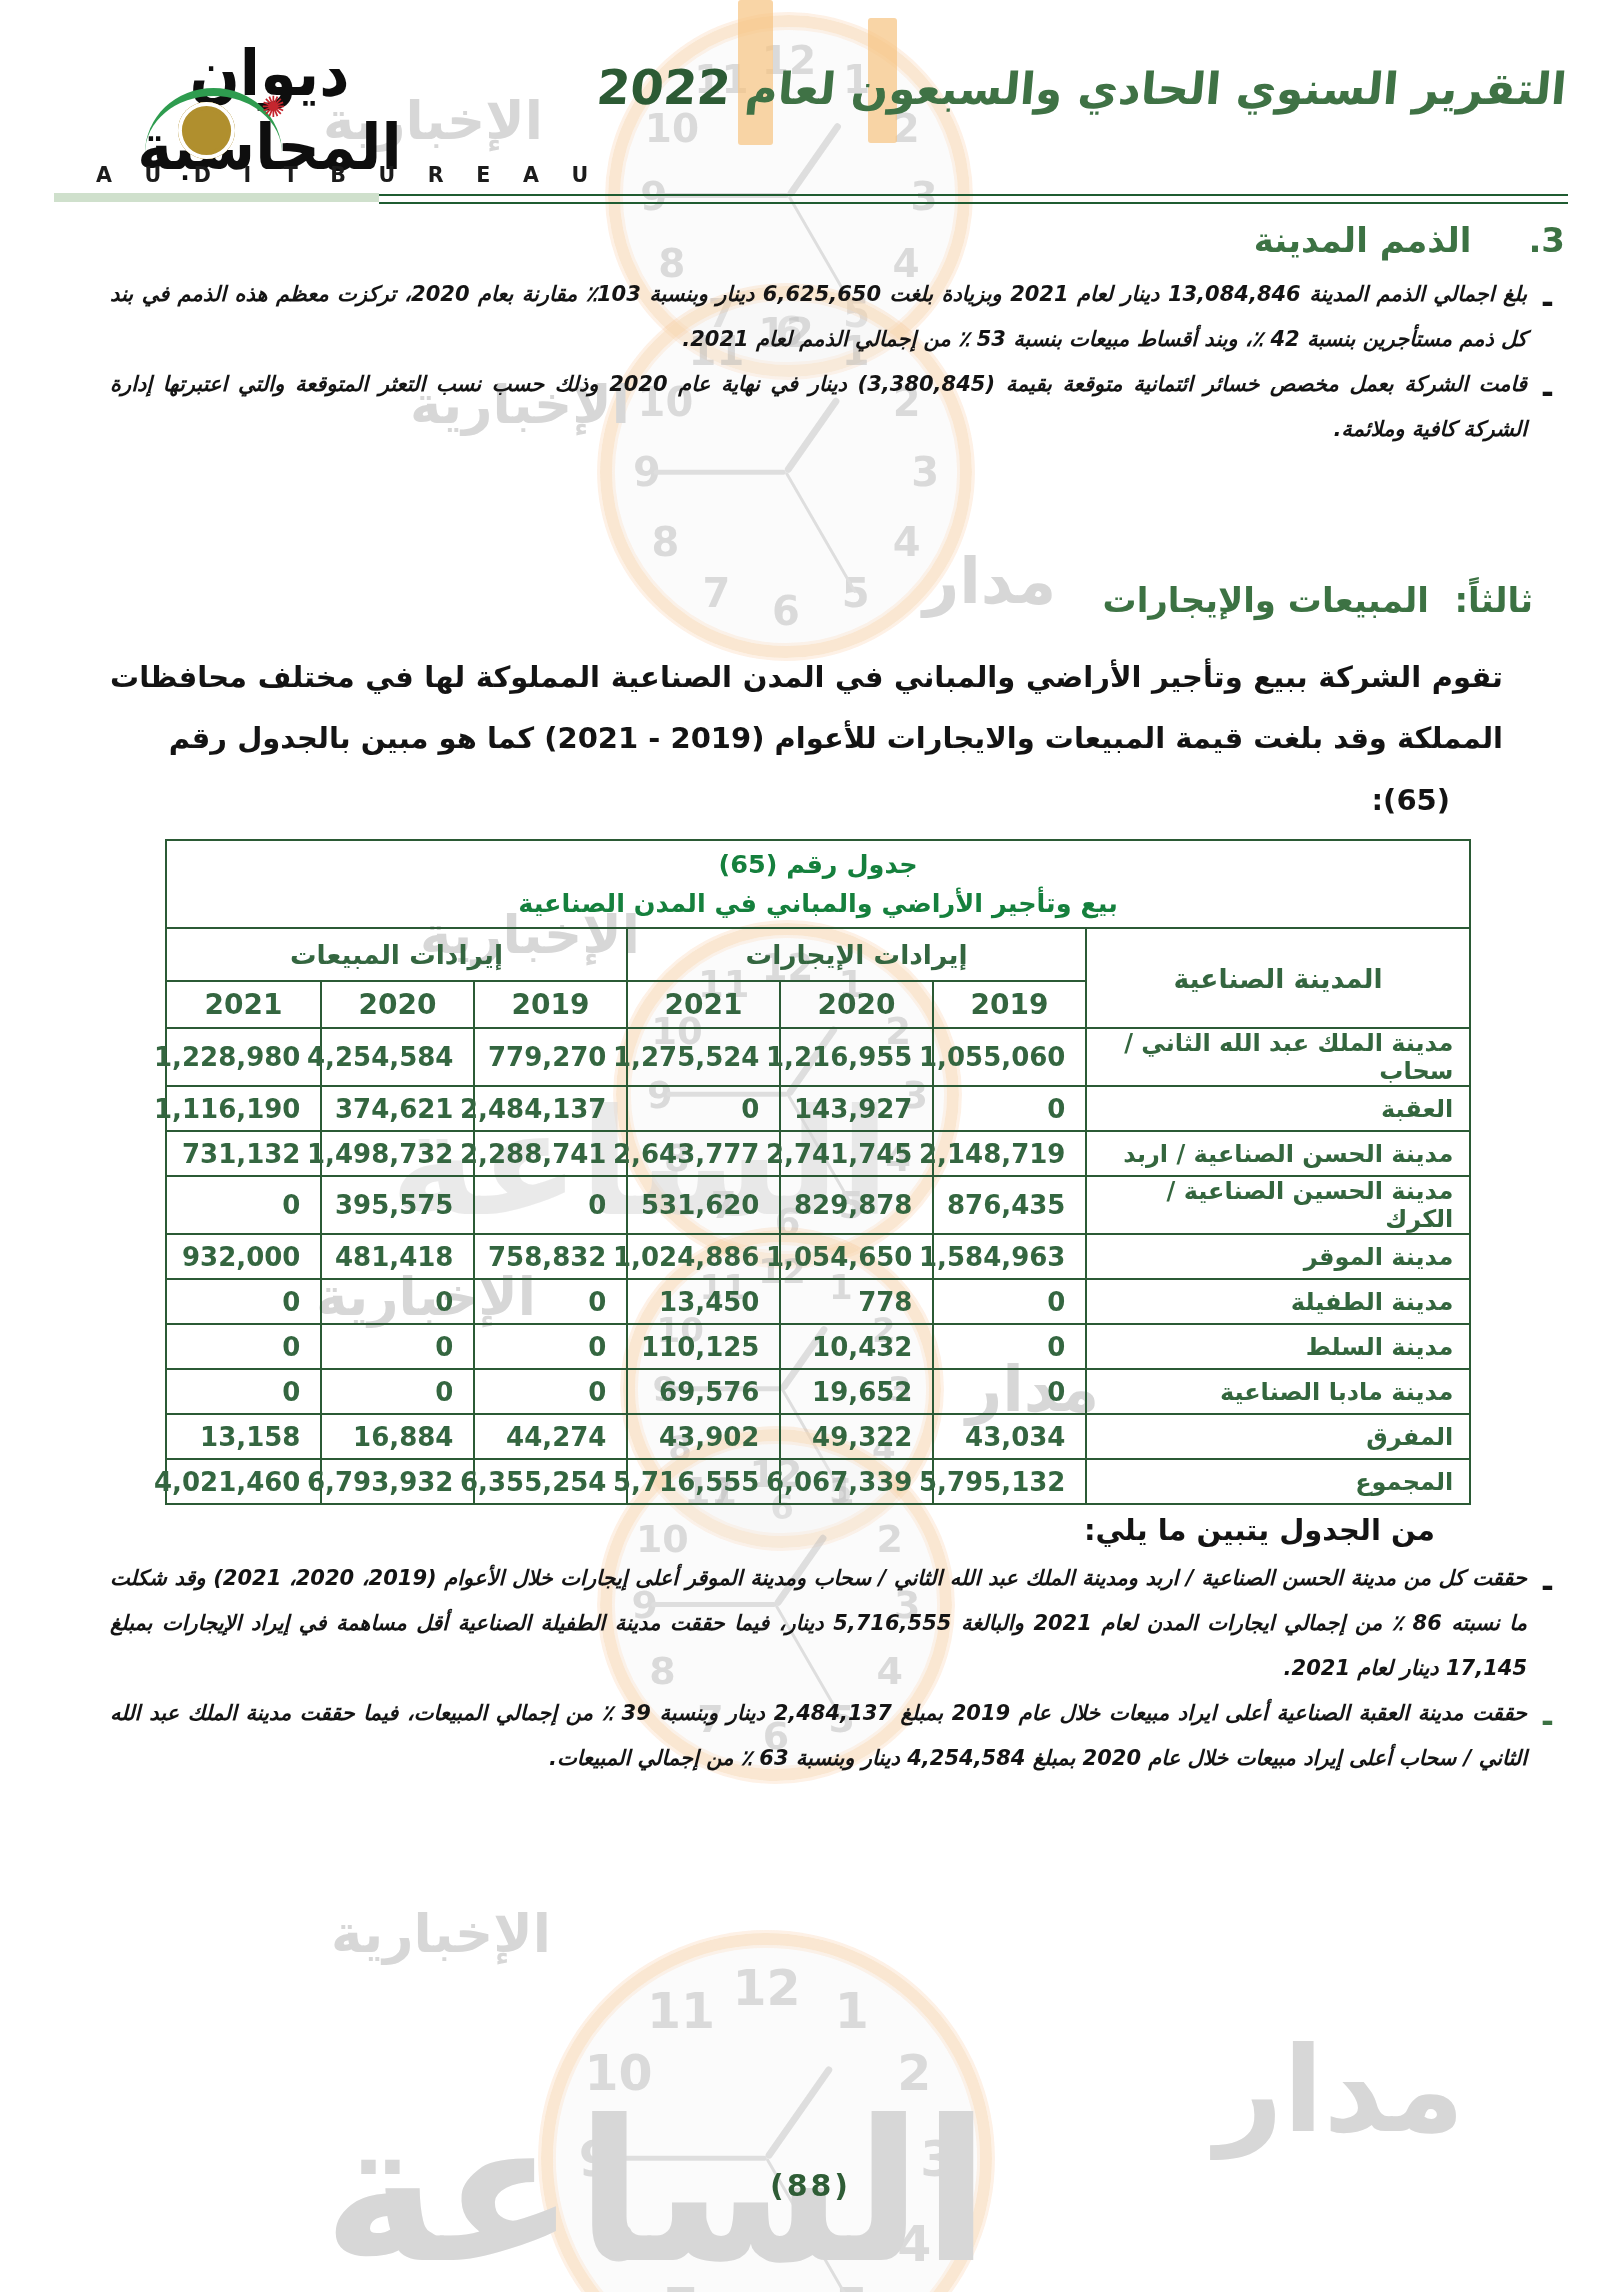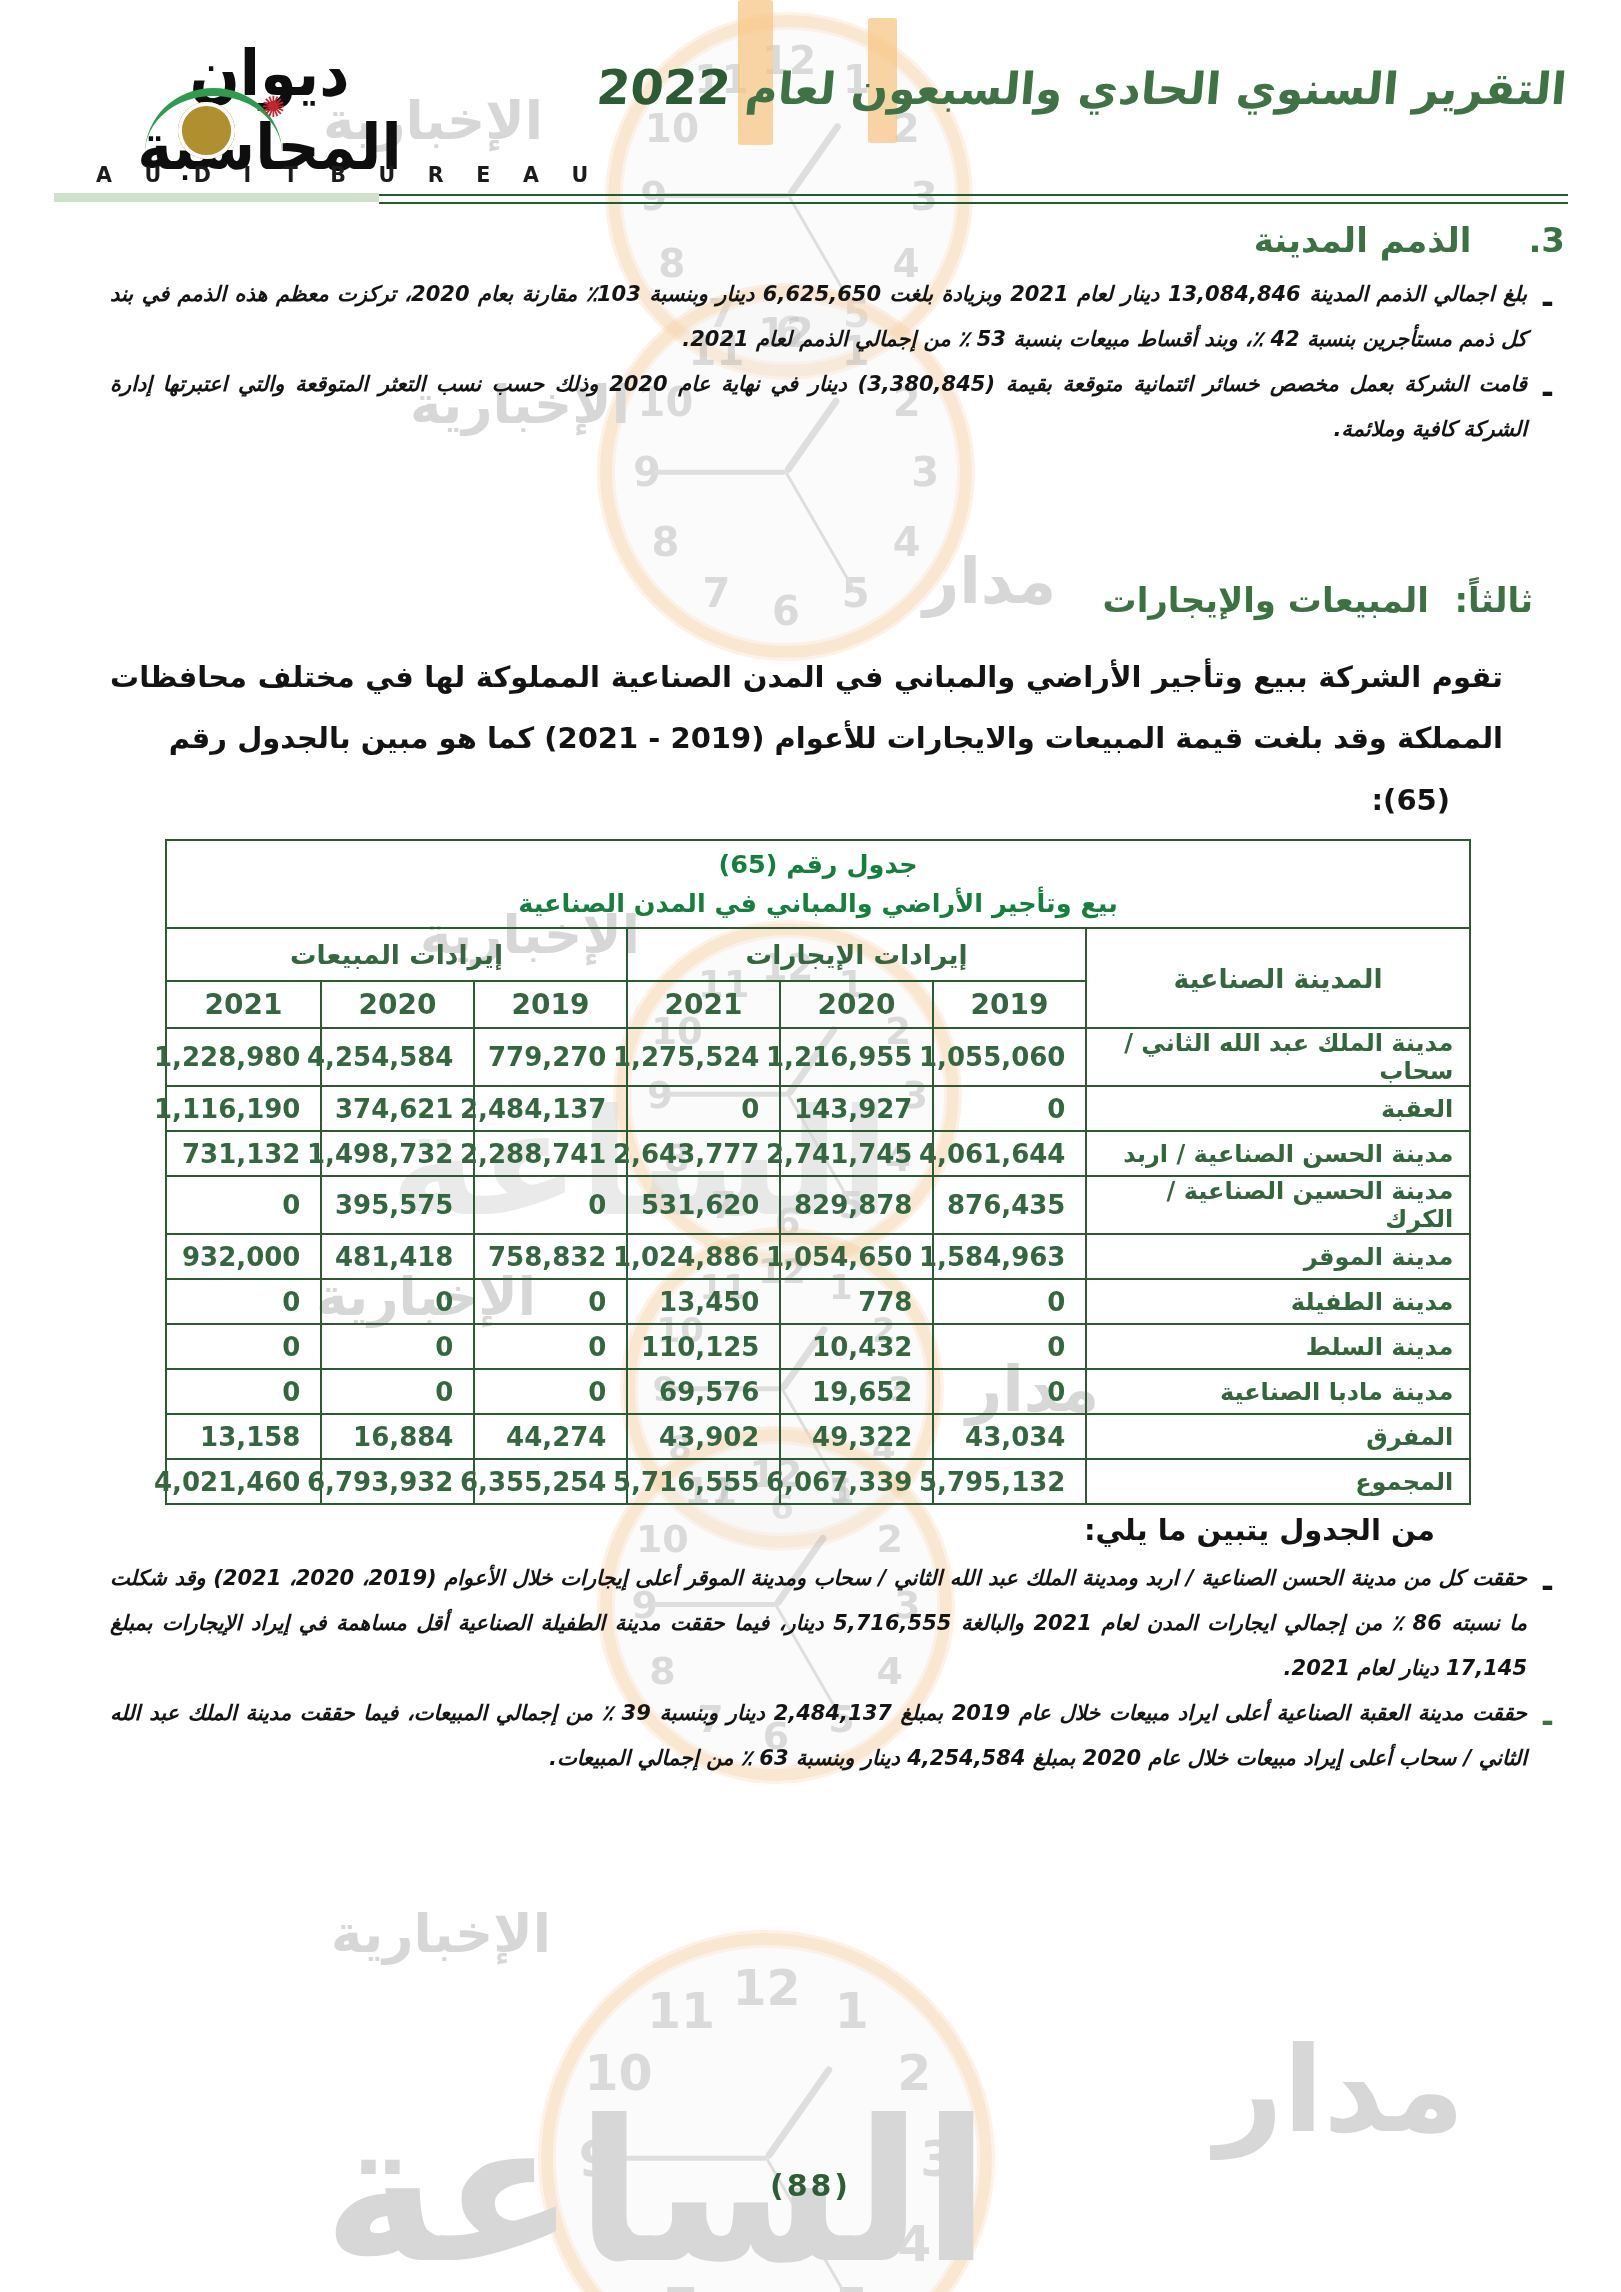--- a/index.html
+++ b/index.html
@@ -288,21 +288,21 @@
     <td class="city">العقبة</td>
     <td>0</td>
     <td>143,927</td>
     <td>0</td>
     <td>2,484,137</td>
     <td>374,621</td>
     <td>1,116,190</td>
   </tr>
   <tr class="t-row">
     <td class="city">مدينة الحسن الصناعية / اربد</td>
-    <td>4,061,644</td>
+    <td>2,148,719</td>
     <td>2,741,745</td>
     <td>2,643,777</td>
     <td>2,288,741</td>
     <td>1,498,732</td>
     <td>731,132</td>
   </tr>
   <tr class="t-row">
     <td class="city">مدينة الحسين الصناعية / الكرك</td>
     <td>876,435</td>
     <td>829,878</td>

